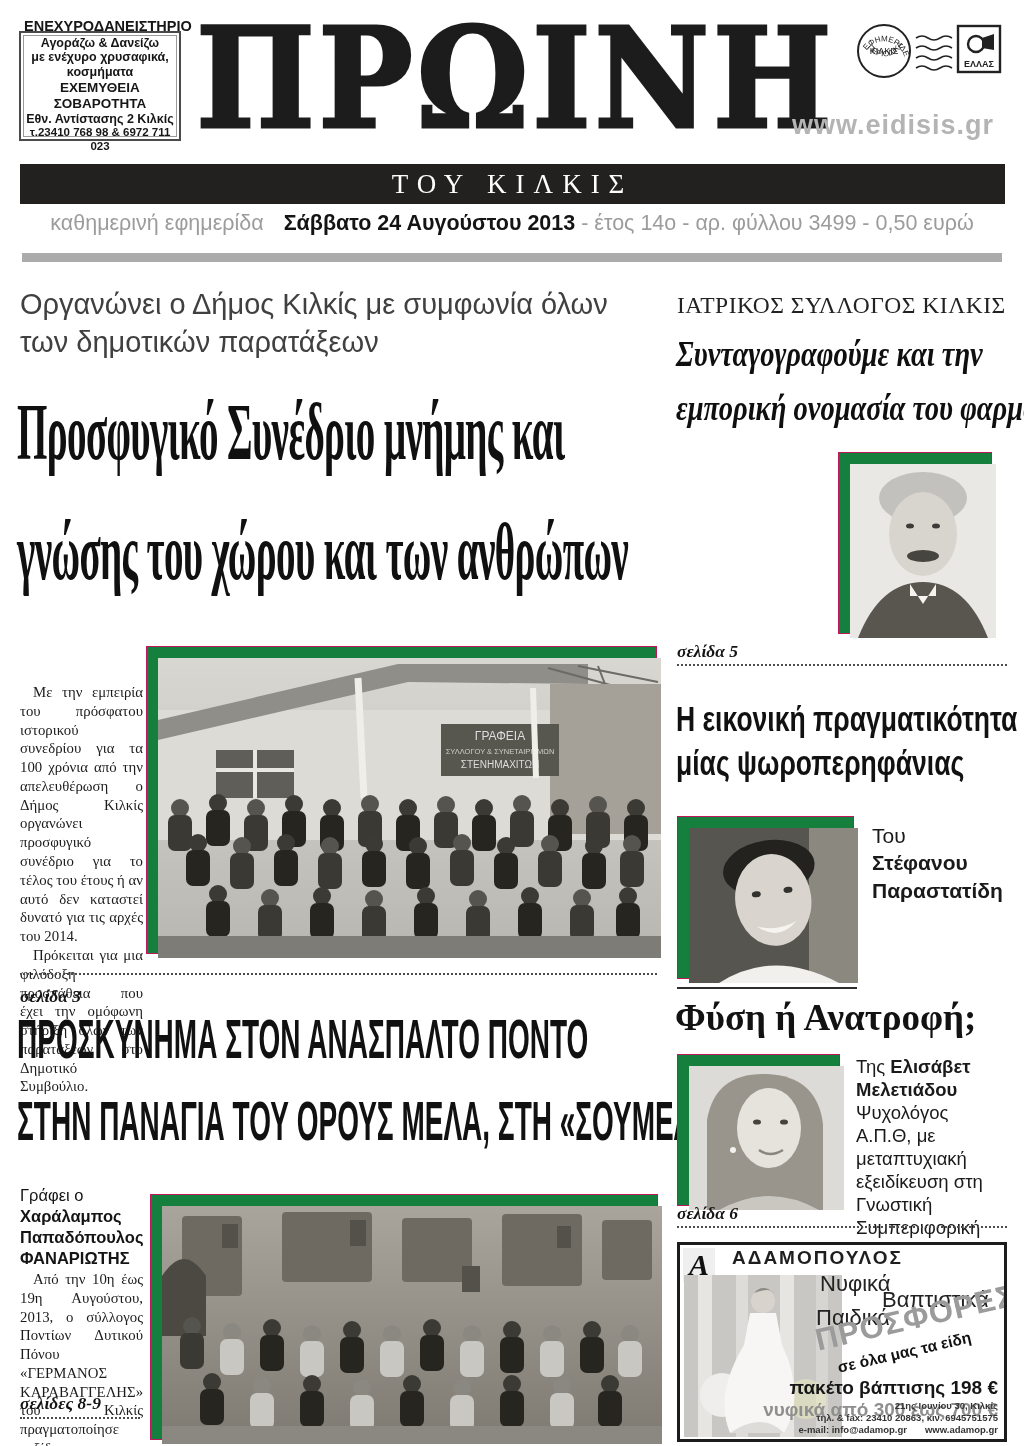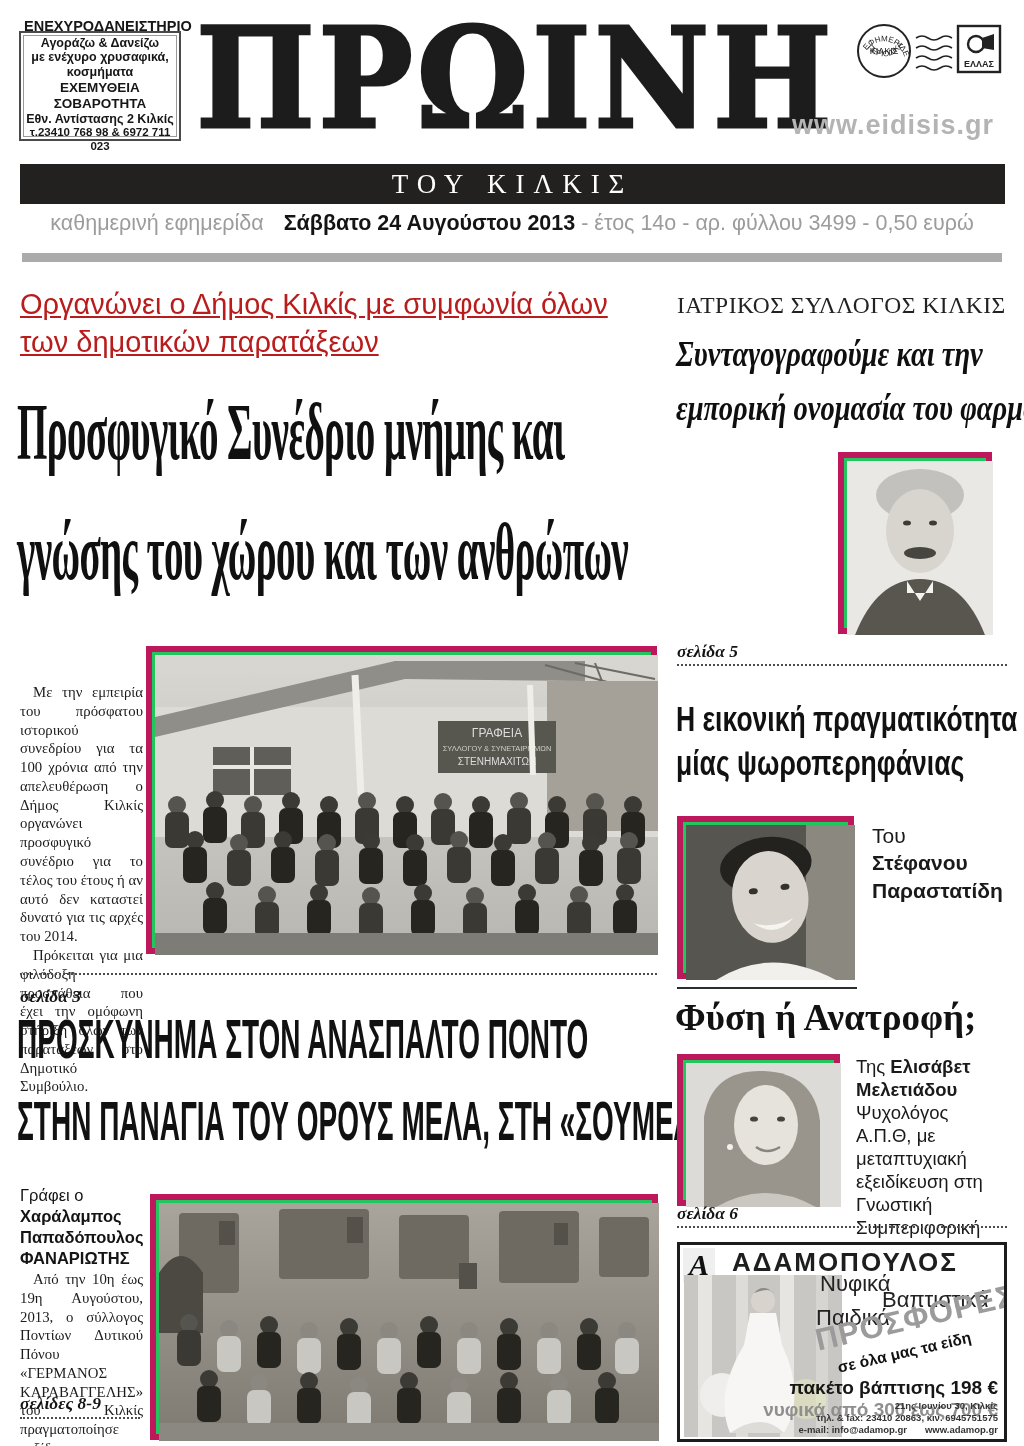--- a/index.html
+++ b/index.html
@@ -28,38 +28,38 @@
           align-items:center;justify-content:center;}
   .banner span{font-family:"Liberation Serif",serif;color:#ffffff;font-size:27px;letter-spacing:9px;}
 
   .dateline{left:0;top:211px;width:1024px;text-align:center;font-size:21.5px;color:#9c9c9c;}
   .dateline .d-label{margin-right:14px;}
   .dateline .d-date{color:#141414;font-weight:bold;}
 
   .gray-bar{left:22px;top:253px;width:980px;height:9px;background:#ababab;}
 
   
-  .lead-kicker{left:20px;top:286px;width:600px;font-size:29px;line-height:1.3;color:#b91c1c;text-decoration:underline;}
+  .lead-kicker{left:20px;top:286px;width:600px;font-size:29px;line-height:1.3;color:#404040;}
   .cond-serif{font-family:"Liberation Serif",serif;font-weight:bold;white-space:nowrap;
               transform-origin:0 0;color:#101010;}
   .lead-h1{left:17px;top:386px;font-size:62px;letter-spacing:-1px;transform:scale(0.63,1.30);}
   .lead-h2{left:17px;top:506px;font-size:62px;letter-spacing:-1px;transform:scale(0.63,1.30);}
 
   .serif-body{font-family:"Liberation Serif",serif;font-size:14.8px;line-height:1.27;
               text-align:justify;color:#1c1c1c;}
   .serif-body p{margin:0;text-indent:13px;}
   .lead-body{left:20px;top:644px;width:123px;margin-top:39px;}
 
   .pageref{font-family:"Liberation Serif",serif;font-weight:bold;font-style:italic;
            font-size:17.5px;color:#141414;}
   .ref3{left:20px;top:986px;}
   .dotted{height:0;border-bottom:2px dotted #4c4c4c;}
   .dot3{left:20px;top:973px;width:637px;}
 
-  .photo-frame{border:6px solid #be185d;background:#22c55e;padding:3px;box-sizing:border-box;}
+  .photo-frame{border:1px solid #be185d;background:#15803d;padding:11px;box-sizing:border-box;}
   .photo-frame svg{display:block;}
   .photo1{left:146px;top:646px;width:511px;height:308px;}
   .photo2{left:150px;top:1194px;width:508px;height:246px;}
 
   
   .cond-sans{font-family:"Liberation Sans",sans-serif;font-weight:bold;white-space:nowrap;
              transform-origin:0 0;color:#111;}
   .prosk1{left:17px;top:1006px;font-size:50px;transform:scale(0.56,1.12);}
   .prosk2{left:17px;top:1088px;font-size:50px;transform:scale(0.56,1.12);}
   .pil-byline{left:20px;top:1185px;width:130px;font-size:16.5px;line-height:1.28;color:#141414;}
@@ -95,21 +95,21 @@
   .ref6{left:677px;top:1203px;}
   .dot6{left:677px;top:1226px;width:330px;}
 
   
   .ad-box{left:677px;top:1242px;width:330px;height:200px;border:3px solid #1c1c1c;
           box-sizing:border-box;background:#fff;overflow:hidden;}
   .ad-logo{position:absolute;left:3px;top:3px;width:32px;height:34px;background:#efefef;
            display:flex;align-items:center;justify-content:center;
            font-family:"Liberation Serif",serif;font-weight:900;font-style:italic;
            font-size:30px;color:#111;}
-  .ad-brand{position:absolute;left:52px;top:2px;font-size:26px;font-weight:bold;
+  .ad-brand{position:absolute;left:52px;top:2px;font-size:19px;font-weight:bold;
             letter-spacing:2px;color:#1e1e1e;}
   .ad-photo{position:absolute;left:4px;top:30px;width:158px;height:162px;}
   .ad-cat{position:absolute;font-size:22px;color:#222;}
   .ad-cat1{left:140px;top:26px;}
   .ad-cat2{left:202px;top:42px;}
   .ad-cat3{left:136px;top:60px;}
   .ad-offers{position:absolute;left:136px;top:78px;font-size:31px;font-weight:bold;color:#9b9b9b;
              letter-spacing:1px;transform:rotate(-13deg);transform-origin:0 50%;}
   .ad-offsub{position:absolute;left:158px;top:114px;font-size:15.5px;font-weight:bold;color:#111;
              transform:rotate(-13deg);transform-origin:0 50%;}

